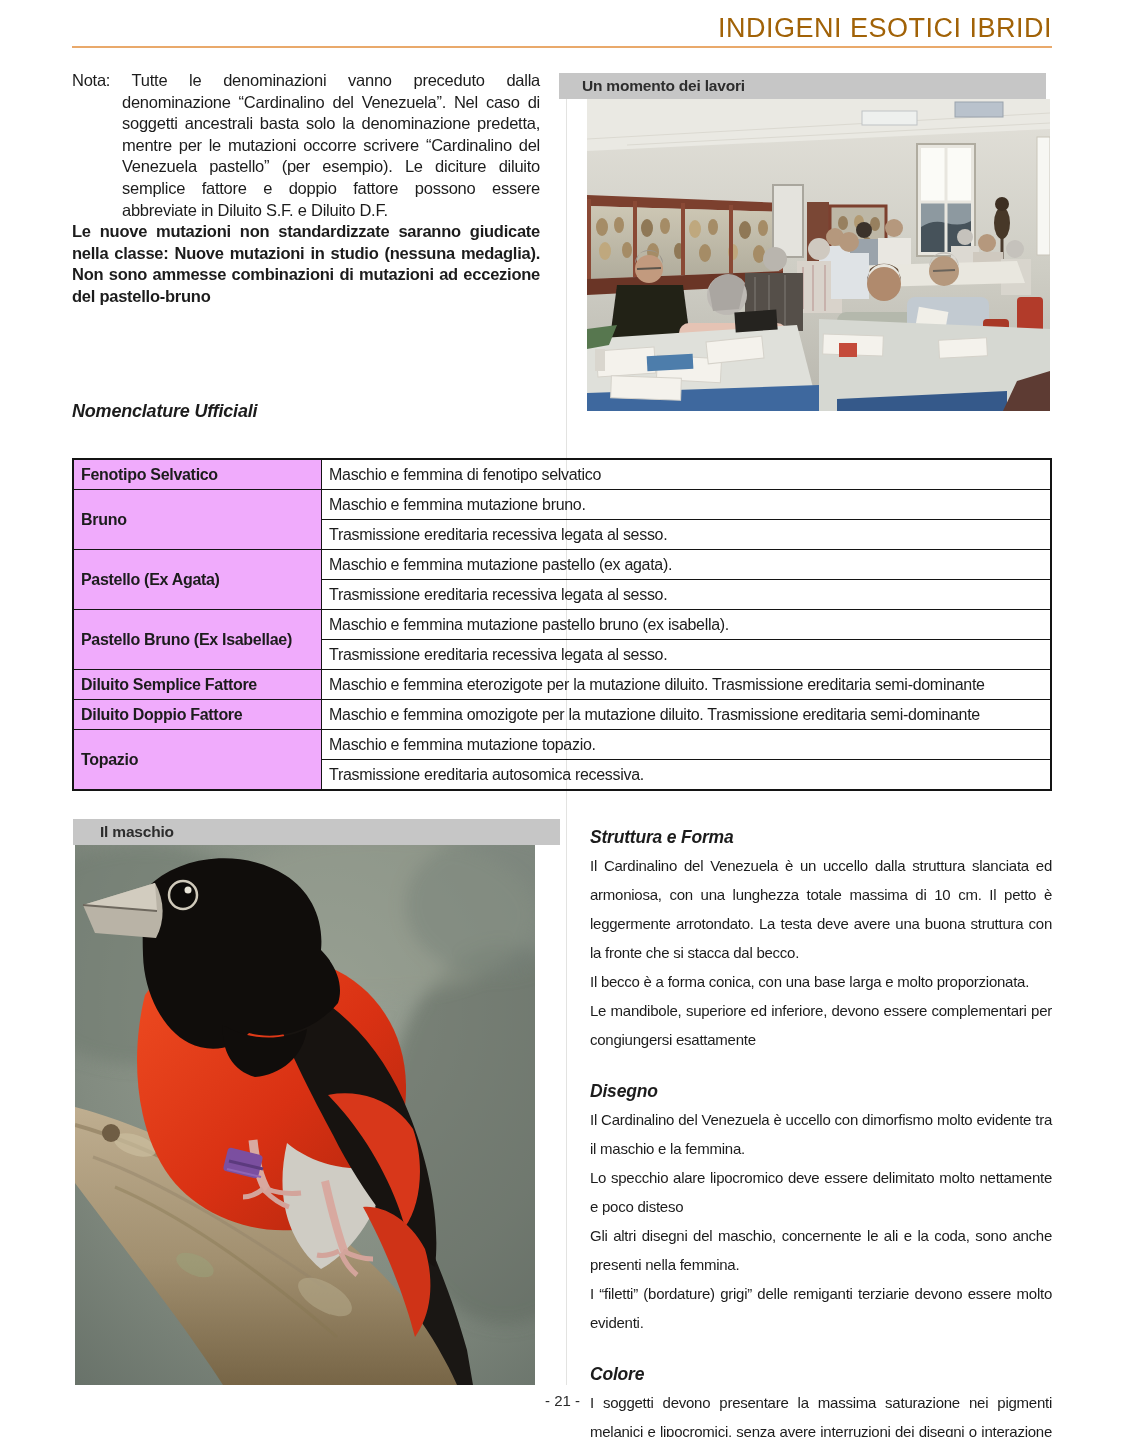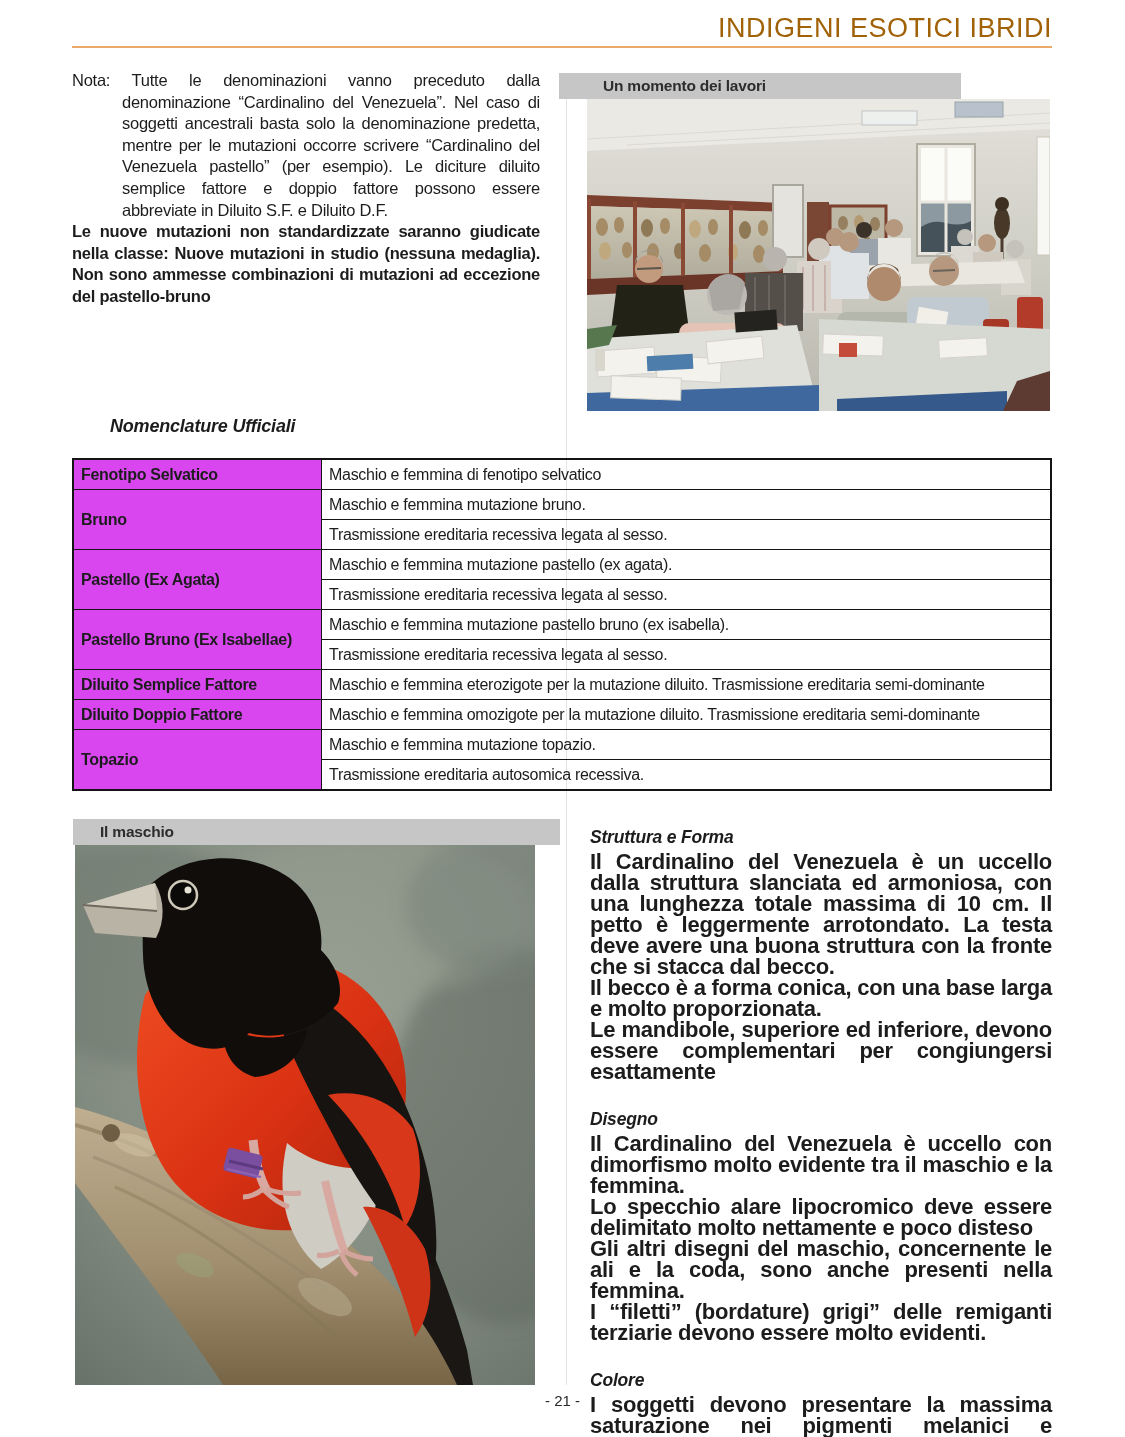--- a/index.html
+++ b/index.html
@@ -10,43 +10,43 @@
   .hdr-title{position:absolute;top:13px;right:73px;font-size:27px;font-weight:400;letter-spacing:.5px;color:#a16207;}
   .hdr-rule{position:absolute;top:46px;left:72px;width:980px;border-top:2px solid #e9a96b;}
   .gutter-line{position:absolute;left:566px;top:73px;width:1px;height:1312px;background:#e3e3e1;}
 
   
   .leftcol{position:absolute;left:72px;top:70px;width:468px;font-size:16.5px;line-height:21.6px;letter-spacing:-.25px;text-align:justify;}
   .leftcol p{margin:0;}
   .b{font-weight:bold;}
   .i{font-style:italic;}
   .nota{padding-left:50px;text-indent:-50px;}
-  .nom-head{position:absolute;left:72px;top:416px;font-size:18px;font-weight:bold;font-style:italic;letter-spacing:-.2px;margin-left:38px;}
+  .nom-head{position:absolute;left:72px;top:401px;font-size:18px;font-weight:bold;font-style:italic;letter-spacing:-.2px;}
 
   
   .caption{position:absolute;height:26px;background:#c6c6c6;color:#2d2d2d;font-size:15.5px;font-weight:bold;line-height:26px;letter-spacing:-.2px;}
-  .cap-top{left:559px;top:73px;width:402px;padding-left:44px;box-sizing:border-box;}
+  .cap-top{left:559px;top:73px;width:487px;padding-left:23px;box-sizing:border-box;}
   .cap-bird{left:73px;top:819px;width:487px;padding-left:27px;box-sizing:border-box;}
 
   
   .photo{position:absolute;display:block;}
   #meeting{left:587px;top:99px;width:463px;height:312px;}
   #birdpic{left:75px;top:845px;width:460px;height:540px;}
 
   
   table.nomen{position:absolute;left:72px;top:458px;width:980px;border-collapse:collapse;table-layout:fixed;}
   table.nomen td{border:1px solid #141414;height:29px;padding:0 7px;font-size:16px;letter-spacing:-.3px;vertical-align:middle;white-space:nowrap;overflow:hidden;}
   table.nomen{border:2px solid #141414;}
-  td.lbl{background:#d946ef;font-weight:bold;width:233px;font-size:16.5px;}
+  td.lbl{background:#f0abfc;font-weight:bold;width:233px;font-size:16.5px;}
 
   
   .rightcol{position:absolute;left:590px;top:815px;width:462px;}
   .sec{margin:12px 0 27px 0;}
   .sec h3{margin:0 0 3px 0;font-size:17.5px;font-weight:bold;font-style:italic;letter-spacing:-.2px;}
-  .sec .para{font-size:22px;line-height:21px;letter-spacing:-.25px;text-align:justify;font-weight:bold;}
+  .sec .para{font-size:15px;line-height:29px;letter-spacing:-.25px;text-align:justify;}
 
   .pagenum{position:absolute;left:0;top:1392px;width:1125px;text-align:center;font-size:15px;color:#2a2a2a;}
 </style>
 </head>
 <body>
 
 <div id="page">
 
   <div class="hdr-title">INDIGENI ESOTICI IBRIDI</div>
   <div class="hdr-rule"></div>

